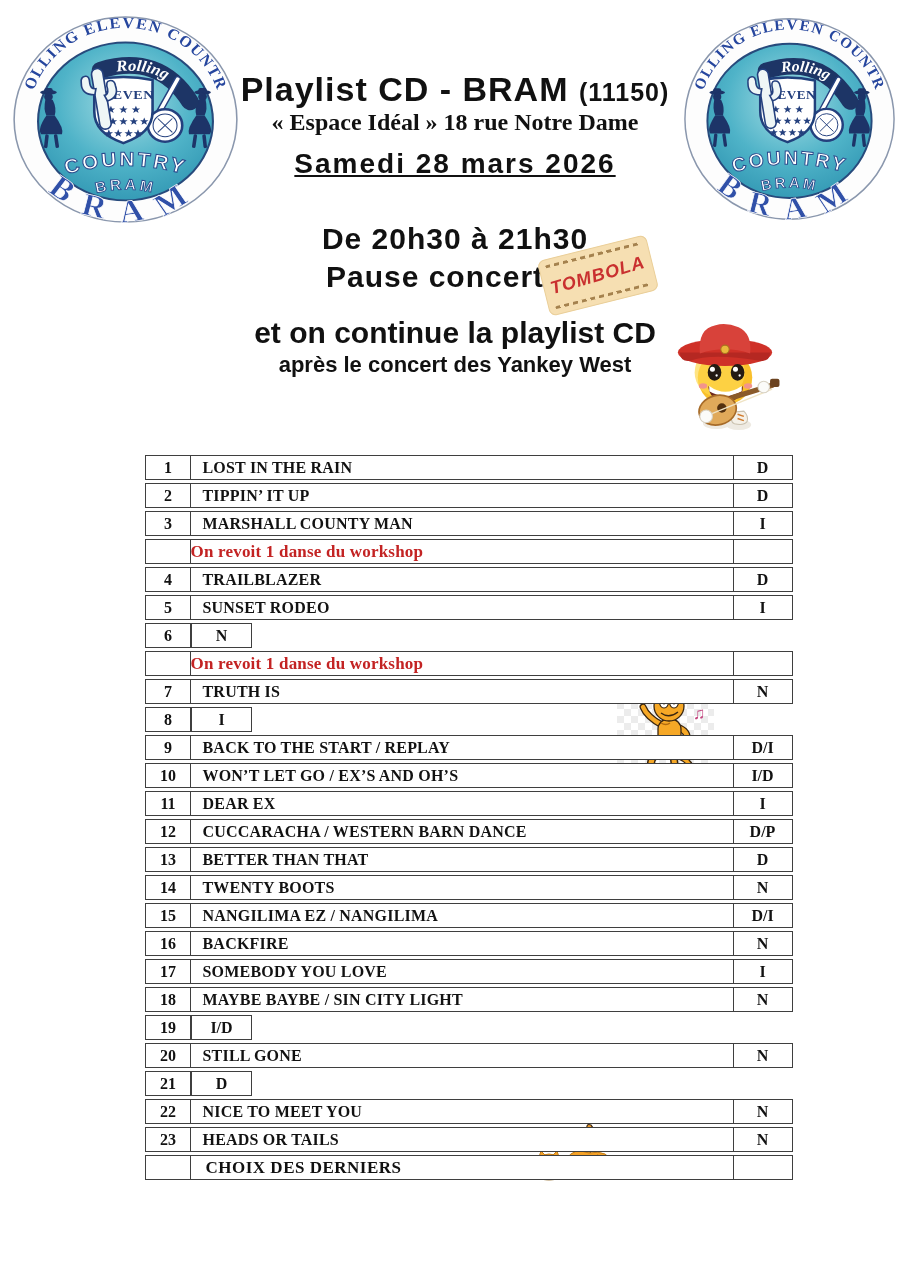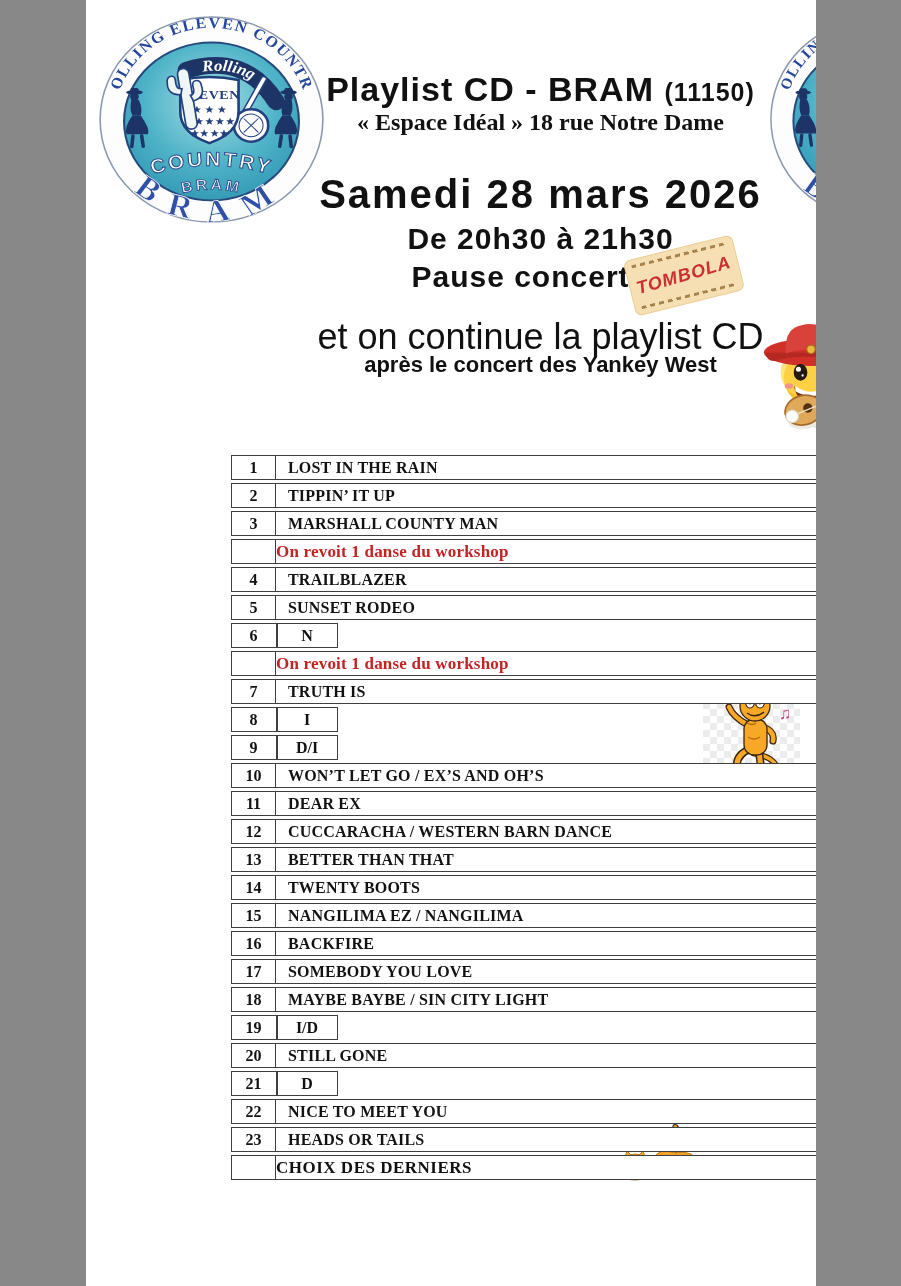--- a/index.html
+++ b/index.html
@@ -1,33 +1,33 @@
 <!DOCTYPE html>
 <html><head>
 <meta charset="utf-8">
 <style>
   * { margin:0; padding:0; box-sizing:border-box; }
   body { background:#888; font-family:"Liberation Sans", sans-serif; }
-  .page { position:relative; width:730px; height:1286px; background:#ffffff; margin:0 auto; overflow:hidden; }
+  .page { position:relative; width:901px; height:1286px; background:#ffffff; margin:0 auto; overflow:hidden; }
 
   
   .logo { position:absolute; }
   .logo-left  { left:11px;  top:11px;  width:229px; height:217px; }
   .logo-right { left:682px; top:13px;  width:215px; height:212px; }
 
   
   .header-block { position:absolute; left:130px; top:0; width:650px; text-align:center; color:#111; }
   .h-line { position:absolute; left:0; width:100%; }
   .title-line   { top:70px;  font-size:34px; font-weight:700; letter-spacing:1px; }
   .title-paren  { font-size:25px; font-weight:700; }
   .address-line { top:109px; font-family:"Liberation Serif", serif; font-size:24px; font-weight:700; }
-  .date-line    { top:172px; font-size:40px; font-weight:700; letter-spacing:2px; }
+  .date-line    { top:148px; font-size:28px; font-weight:700; letter-spacing:2px;text-decoration:underline; }
   .time-line    { top:222px; font-size:30px; font-weight:700; letter-spacing:1px; }
   .pause-line   { top:260px; font-size:30px; font-weight:700; letter-spacing:1px; padding-right:40px; }
-  .cont-line1   { top:316px; font-size:36px; font-weight:400; }
+  .cont-line1   { top:316px; font-size:30px; font-weight:700; }
   .cont-line2   { top:352px; font-size:22px; font-weight:700; }
 
   
   .ticket { position:absolute; left:542px; top:247px; width:112px; height:57px;
             background:#f6dfb2; border-radius:7px; transform:rotate(-14deg);
             box-shadow:0 0 0 1px #e3c astro inset; display:flex; align-items:center; justify-content:center;
             box-shadow: inset 0 0 0 1px #e9cf9b; }
   .ticket::before, .ticket::after { content:""; position:absolute; left:7px; right:7px; height:3px;
             background:repeating-linear-gradient(90deg,#a5824e 0 5px,transparent 5px 9px); border-radius:2px; }
   .ticket::before { top:6px; } .ticket::after { bottom:6px; }
@@ -36,21 +36,21 @@
   
   .ptable { position:absolute; left:145px; top:455px; width:648px; }
   .trow { display:flex; height:25px; margin-bottom:3px; }
   .cell { border:1.5px solid #3f3f3f; background:#fff; display:flex; align-items:center;
           font-family:"Liberation Serif", serif; font-weight:700; font-size:16px; color:#121212; }
   .cnum   { width:46px;  justify-content:center; }
   .ctitle { flex:1; padding-left:12px; letter-spacing:.2px; border-left:none; border-right:none; }
   .ctitle.mid { border-left:1.5px solid #3f3f3f; border-right:1.5px solid #3f3f3f; margin:0 -1.5px; z-index:1; }
   .ccode  { width:61px;  justify-content:center; }
   .note-text   { width:100%; text-align:center; color:#c32323; font-size:17px; padding-left:0; }
-  .footer-text { width:100%; text-align:right; color:#111; font-size:17px; letter-spacing:.5px; padding-left:0; }
+  .footer-text { width:100%; text-align:right; color:#111; font-size:17px; letter-spacing:.5px; padding-left:15px; }
 
   
   .cowboy { position:absolute; left:666px; top:320px; width:118px; height:110px; }
   .garfield-dance { position:absolute; left:617px; top:681px; width:97px; height:102px;
        background:conic-gradient(#ececec 25%, #ffffff 0 50%, #ececec 0 75%, #ffffff 0);
        background-size:14px 14px; }
   .garfield-dance svg { position:absolute; inset:0; }
   .garfield-lying { position:absolute; left:531px; top:1121px; width:104px; height:60px; background:#fff; }
 </style>
 </head>
@@ -252,20 +252,21 @@
         <div class="cell cnum">7</div>
         <div class="cell ctitle mid">TRUTH IS</div>
         <div class="cell ccode">N</div>
       </div>
       <div class="trow">
         <div class="cell cnum">8</div>
         <div class="cell ccode">I</div>
       </div>
       <div class="trow">
         <div class="cell cnum">9</div>
+        <div class="cell ctitle mid">BACK TO THE START / REPLAY</div>
         <div class="cell ccode">D/I</div>
       </div>
       <div class="trow">
         <div class="cell cnum">10</div>
         <div class="cell ctitle mid">WON’T LET GO / EX’S AND OH’S</div>
         <div class="cell ccode">I/D</div>
       </div>
       <div class="trow">
         <div class="cell cnum">11</div>
         <div class="cell ctitle mid">DEAR EX</div>

